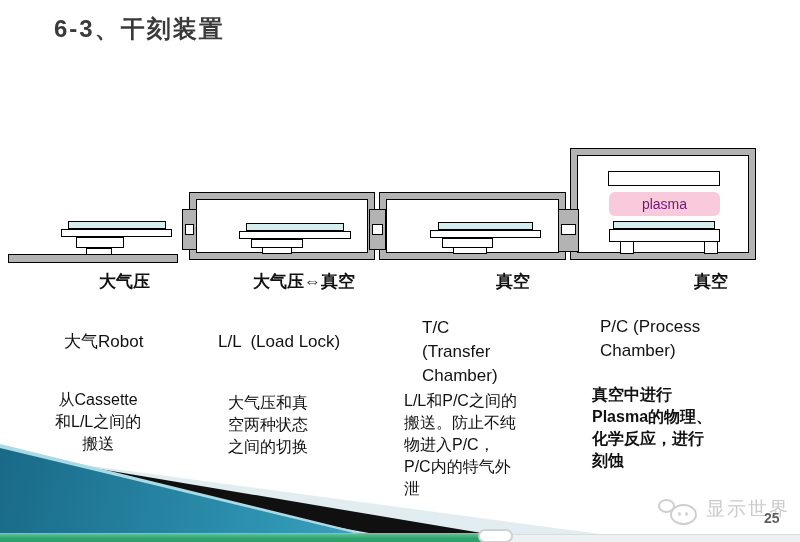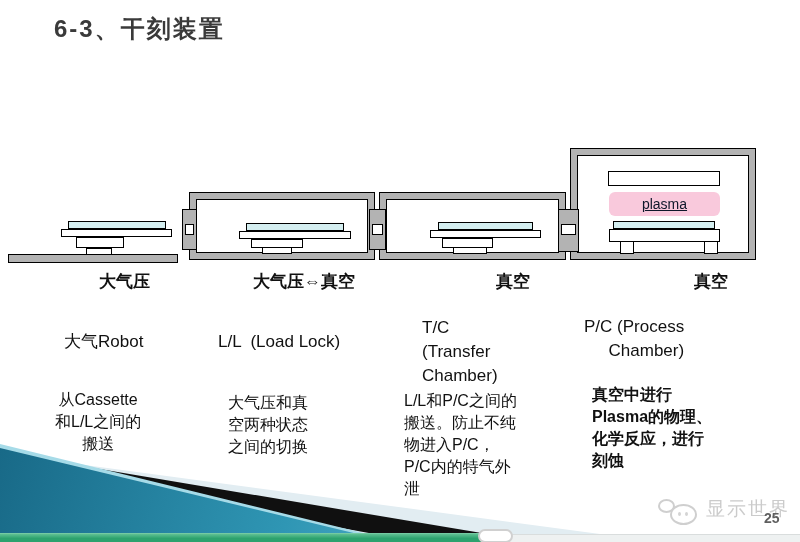--- a/index.html
+++ b/index.html
@@ -28,21 +28,21 @@
   .plate, .pblock, .pneck, .pleg, .electrode { background:#ffffff; border:1px solid #000; z-index:3; }
   .basebar { background:#b3b3b3; border:1px solid #000; z-index:2; }
 
   .door { background:#b3b3b3; border:1px solid #000; z-index:4; }
   .door .slit { position:absolute; left:2px; right:2px; top:14px; height:11px;
     background:#ffffff; border:1px solid #000; }
 
   .plasma {
     background:#f9c9dc; border-radius:6px; z-index:3;
     display:flex; align-items:center; justify-content:center;
-    font-size:14px; color:#0f172a;text-decoration:underline;
+    font-size:14px; color:#701a75;
   }
 
   
   .pressure { top:270px; font-size:17px; font-weight:600; text-align:right; z-index:5; }
   .cname { font-size:17px; font-weight:500; white-space:pre-wrap; line-height:24px; z-index:5; }
   .cdesc { font-size:16px; white-space:pre-wrap; line-height:22px; z-index:5; }
 
   
   .deco { left:0; top:0; width:800px; height:542px; pointer-events:none; }
   .tri-light { background:#e2edf2; clip-path:polygon(55px 461px, 660px 542px, 55px 542px); z-index:1; }
@@ -131,21 +131,21 @@
   <div class="abs pressure" style="left:30px;  width:120px;">大气压</div>
   <div class="abs pressure" style="left:195px; width:160px;">大气压⇔真空</div>
   <div class="abs pressure" style="left:410px; width:120px;">真空</div>
   <div class="abs pressure" style="left:608px; width:120px;">真空</div>
 
   <div class="abs cname" style="left:64px;  top:330px;">大气Robot</div>
   <div class="abs cname" style="left:218px; top:330px;">L/L  (Load Lock)</div>
   <div class="abs cname" style="left:422px; top:316px;">T/C
 (Transfer
 Chamber)</div>
-  <div class="abs cname" style="left:584px; top:315px;text-align:right;">P/C (Process
+  <div class="abs cname" style="left:600px; top:315px;">P/C (Process
 Chamber)</div>
 
   <div class="abs cdesc" style="left:55px;  top:389px;text-align:center;">从Cassette
 和L/L之间的
 搬送</div>
   <div class="abs cdesc" style="left:228px; top:392px;text-align:right;">大气压和真
 空两种状态
 之间的切换</div>
   <div class="abs cdesc" style="left:404px; top:390px;">L/L和P/C之间的
 搬送。防止不纯

